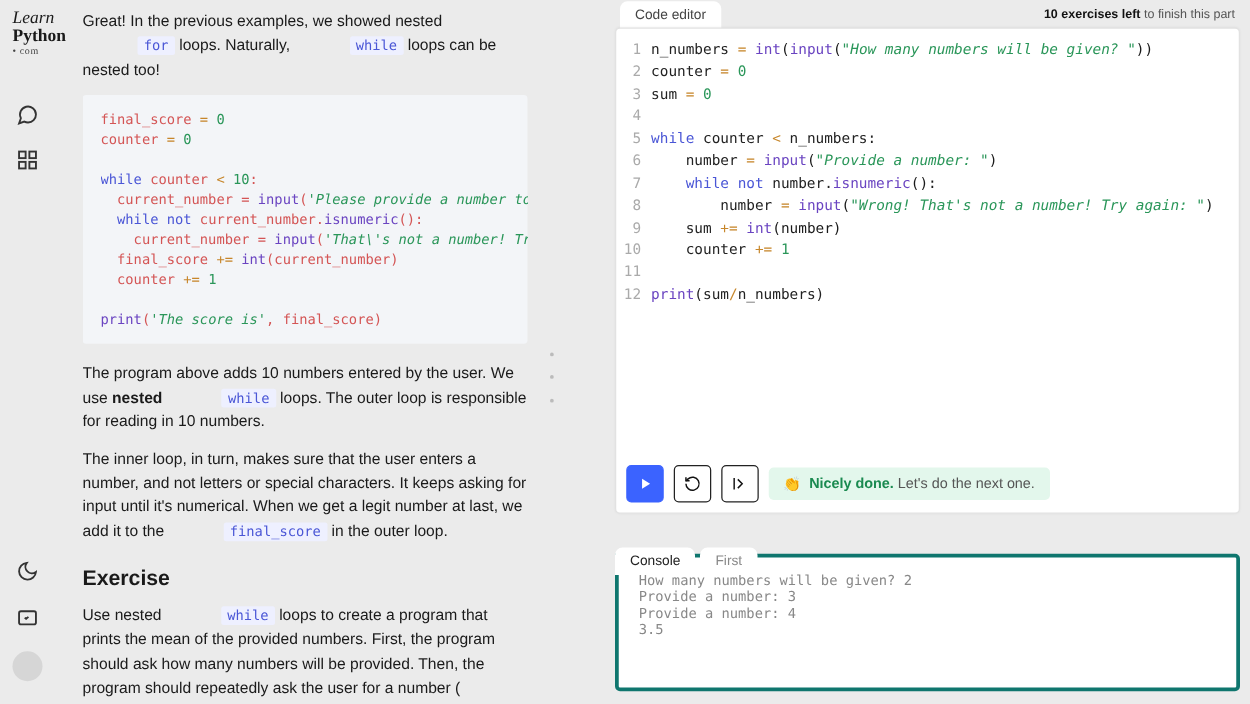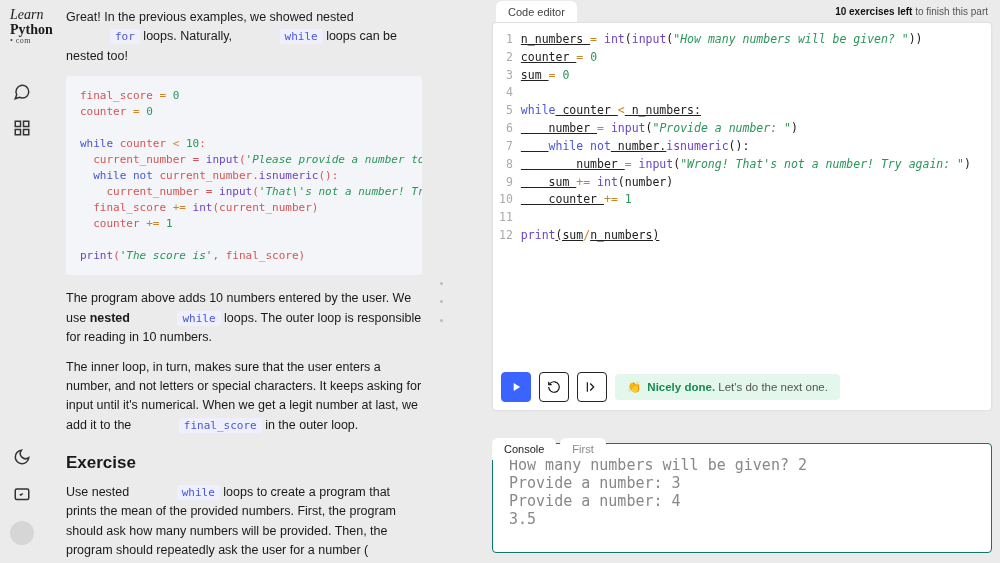--- a/index.html
+++ b/index.html
@@ -116,21 +116,21 @@
   display:flex; font-family: Menlo, Consolas, monospace; font-size: 11.5px;
   flex:1; overflow:auto; padding-top:8px;
 }
 .gutter {
   color:#aaa; text-align:right; padding: 0 8px 0 6px;
   user-select:none; line-height:1.55;
 }
 .codearea {
   white-space: pre; line-height:1.55; flex:1;
 }
-.codearea .id { color:#222;text-decoration:underline; }
+.codearea .id { color:#222; }
 .codearea .kw { color:#4a56d6; }
 .codearea .op { color:#c7862a; }
 .codearea .fn { color:#6a44c1; }
 .codearea .str { color:#2a9659; font-style: italic; }
 .codearea .num { color:#2a9659; }
 .editor-actions {
   position:absolute; left:8px; bottom:8px; right:8px;
   display:flex; align-items:center; gap:8px;
 }
 .act-btn {
@@ -147,23 +147,23 @@
 .status-pill .muted { color:#555; }
 
 .console-wrap { margin-top:10px; }
 .console-tabs { display:flex; gap:4px; }
 .ctab {
   background:#fff; border-radius:6px 6px 0 0; padding:5px 12px; font-size:11px;
   position:relative; top:17px; color:#888; cursor:pointer;
 }
 .ctab.active { color:#222; }
 .console-box {
-  background:#fff; border:1px solid #0f766e; border-radius:0 4px 4px 4px;
+  background:#fff; border:3px solid #0f766e; border-radius:0 4px 4px 4px;
   height:110px; padding:12px 16px;
-  font-family: Menlo, Consolas, monospace; font-size:15px; color:#888;
+  font-family: Menlo, Consolas, monospace; font-size:11px; color:#888;
   white-space:pre; overflow:auto;
 }
 .resize-handle {
   position:absolute; left:440px; top:50%; width:4px; height:40px;
   display:flex; flex-direction:column; justify-content:space-between;
 }
 .resize-handle span { width:3px; height:3px; background:#bbb; border-radius:50%; }
 </style>
 </head>
 <body>

